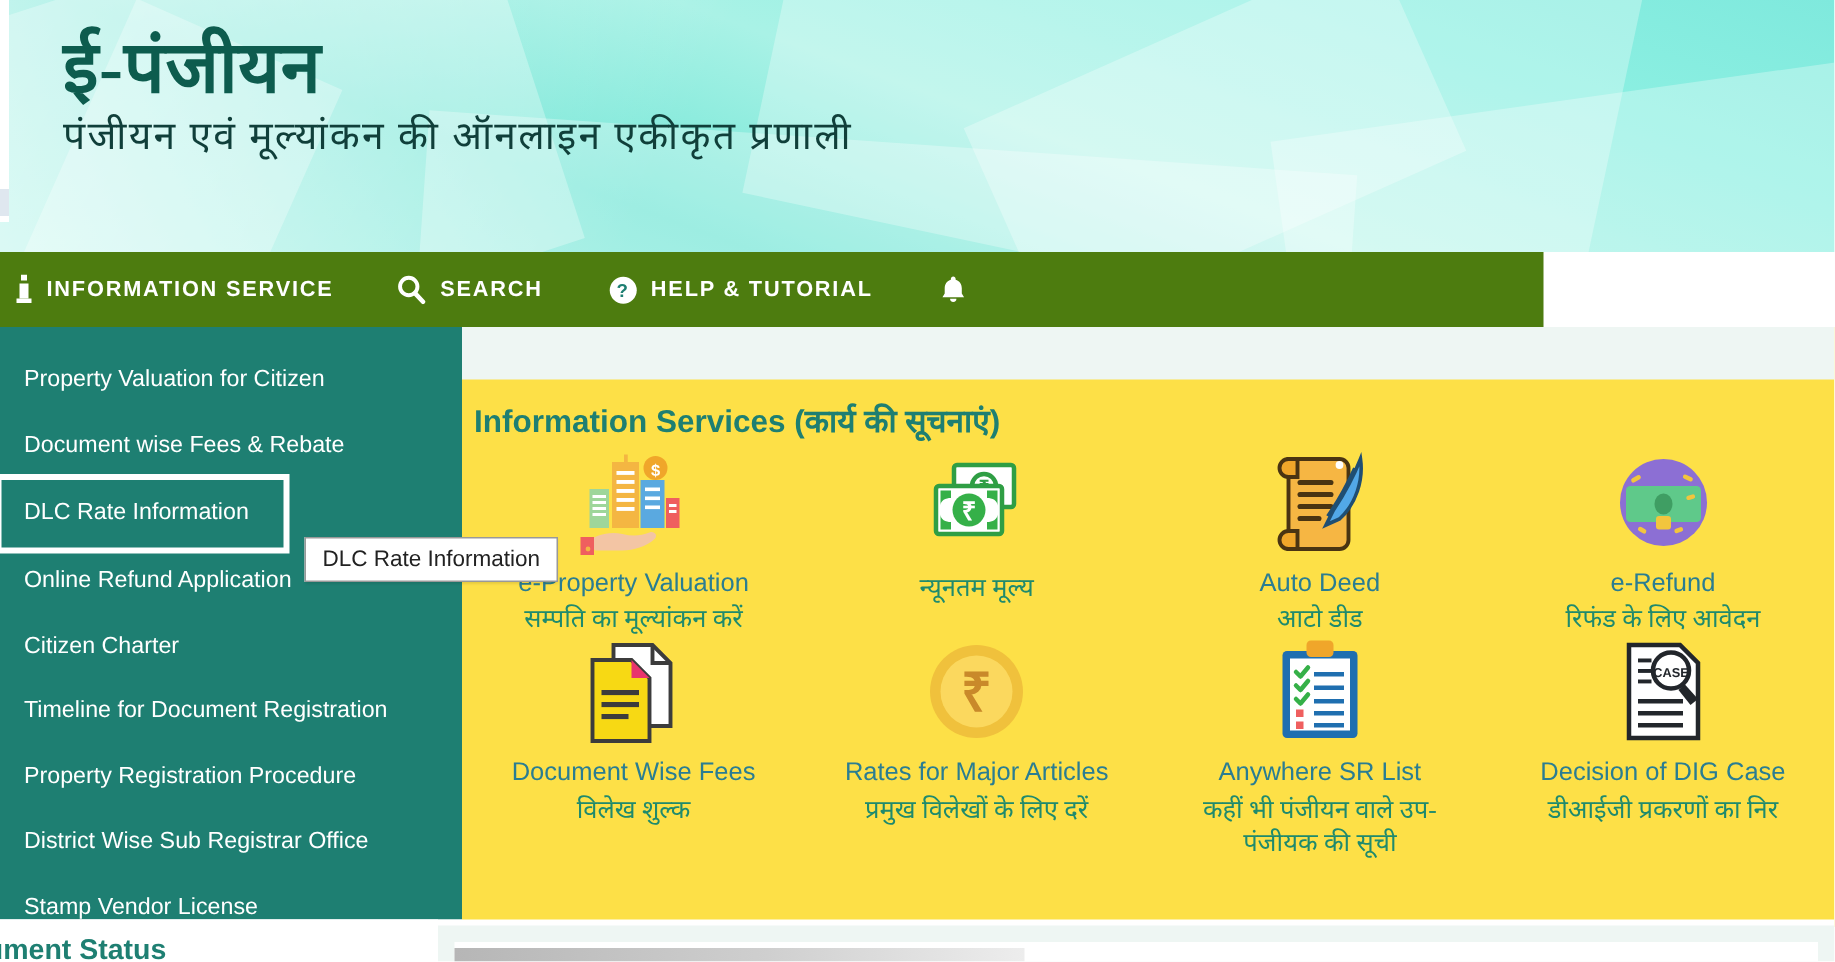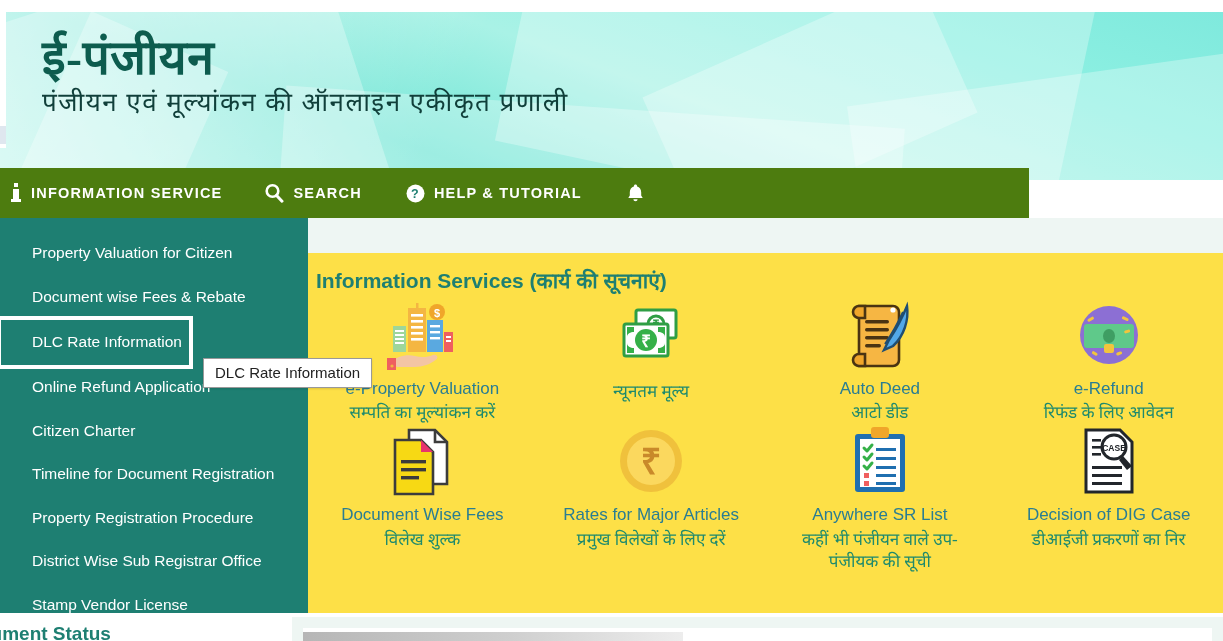--- a/index.html
+++ b/index.html
@@ -12,21 +12,20 @@
 
   #page { position: relative; width: 1223px; height: 641px; overflow: hidden; }
 
   
   .banner {
     position: absolute; left: 0; top: 0; width: 1223px; height: 168px;
     background:
       linear-gradient(115deg, rgba(255,255,255,0.55) 0%, rgba(255,255,255,0.0) 38%),
       linear-gradient(200deg, #7fe9dd 0%, #8df0e2 22%, #a9f2e6 46%, #73e6d6 70%, #9ef0e3 100%);
     overflow: hidden;
-    margin-top: 12px;
   }
   .banner .facet {
     position: absolute; background: rgba(255,255,255,0.30);
   }
   .f1 { left: -60px; top: -30px; width: 420px; height: 260px;
         transform: rotate(-18deg); background: rgba(255,255,255,0.22); }
   .f2 { left: 520px; top: -110px; width: 560px; height: 300px;
         transform: rotate(12deg); background: rgba(255,255,255,0.28); }
   .f3 { left: 860px; top: 60px; width: 480px; height: 220px;
         transform: rotate(-8deg); background: rgba(255,255,255,0.30); }
@@ -78,21 +77,21 @@
   .nav-ico { display: inline-flex; align-items: center; justify-content: center; }
 
   
   .sidebar {
     position: absolute; left: 0; top: 218px; width: 308px; height: 395px;
     background: #1e7f72;
     padding-top: 14px;
   }
   .side-item {
     color: #ffffff; font-size: 15.5px; line-height: 1.2;
-    padding: 0 32px; height: 43.5px; display: flex; align-items: center;
+    padding: 0 16px; height: 43.5px; display: flex; align-items: center;
     white-space: nowrap; cursor: pointer; position: relative;
   }
   .side-item.active {
     outline: 4px solid #ffffff;
     outline-offset: -1px;
     z-index: 4;
     background: #1e7f72;
     width: 190px;
     height: 47px;
   }

